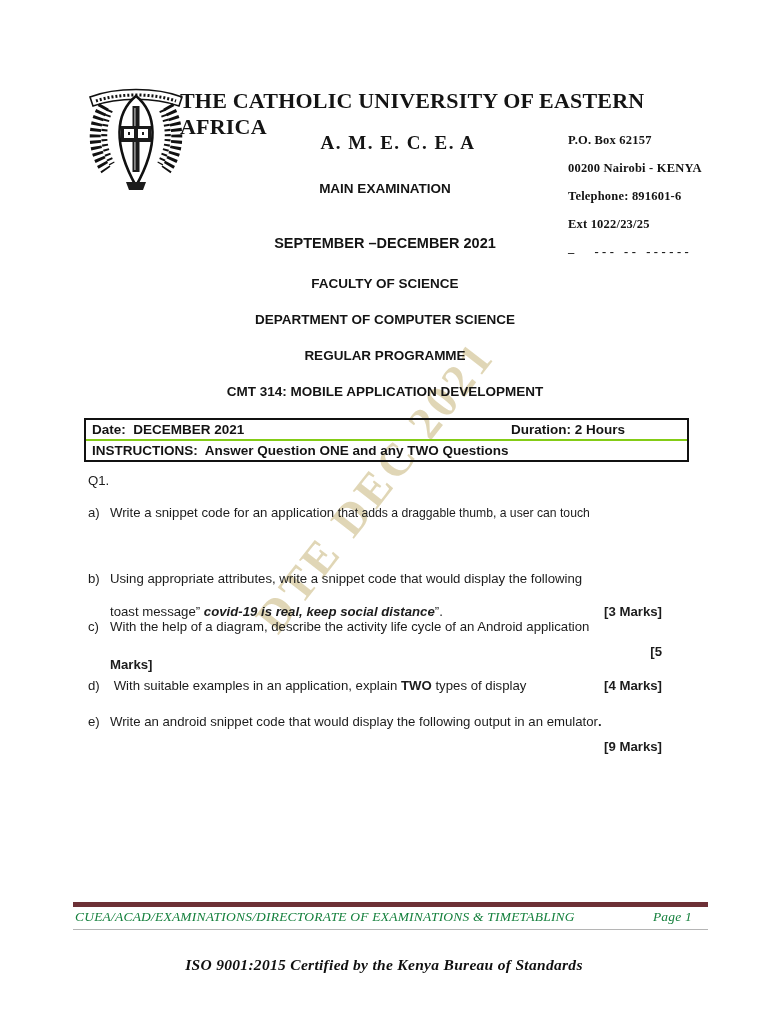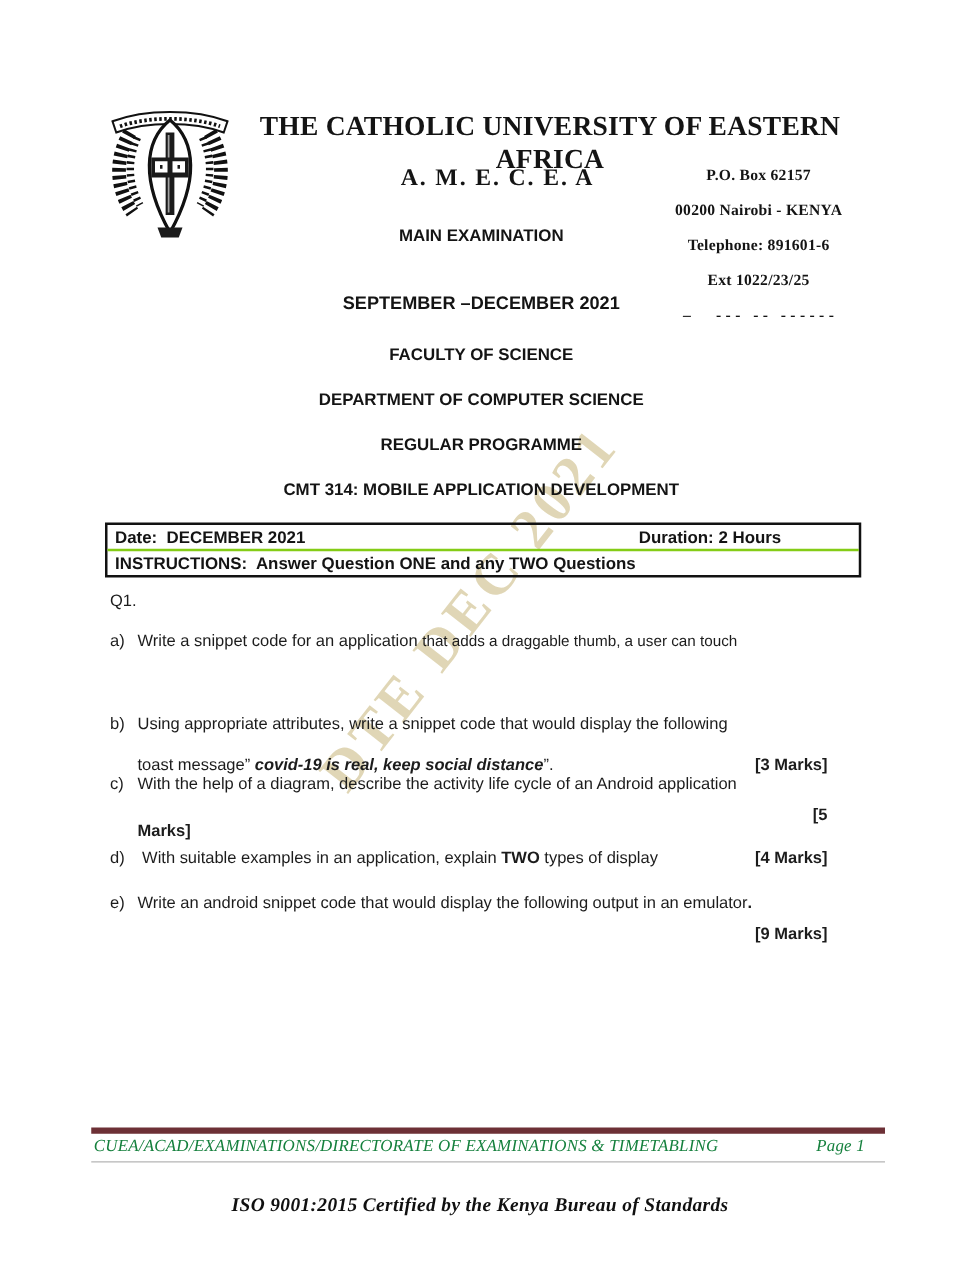--- a/index.html
+++ b/index.html
@@ -1,32 +1,32 @@
 <!DOCTYPE html>
 <html><head>
 <meta charset="utf-8">
 <style>
   html,body{margin:0;padding:0;background:#fff;}
   .page{position:relative;width:768px;height:1024px;background:#ffffff;
         font-family:"Liberation Sans",sans-serif;color:#141414;overflow:hidden;}
   .abs{position:absolute;z-index:1;}
-  .serifb{font-family:"Liberation Serif",serif;font-weight:bold;text-align:center;}
+  .serifb{font-family:"Liberation Serif",serif;font-weight:bold;}
   .pre{white-space:pre;}
   .nowrap{white-space:nowrap;}
 
   
   .watermark{position:absolute;left:175px;top:460px;width:400px;z-index:0;
     text-align:center;transform:rotate(-52deg);
     font-family:"Liberation Serif",serif;font-weight:bold;
     font-size:46px;letter-spacing:4px;color:#d9cda4;opacity:.8;}
 
   
   .uni-title{left:180px;top:88px;width:520px;font-size:22px;letter-spacing:.2px;}
   .amecea{left:98px;top:132px;width:600px;text-align:center;font-size:19px;letter-spacing:1.5px;}
-  .contact{left:540px;top:126px;font-size:12.5px;line-height:28px;letter-spacing:.2px;}
+  .contact{left:568px;top:126px;font-size:12.5px;line-height:28px;letter-spacing:.2px;}
   .h-sans{font-weight:bold;font-size:13.5px;text-align:center;left:85px;width:600px;}
   .main-exam{top:181px;}
   .period{top:235px;font-size:14.5px;}
   .faculty{top:276px;}
   .dept{top:312px;}
   .prog{top:348px;}
   .course{top:384px;}
 
   
   .info-table{left:84px;top:418px;width:601px;border:2px solid #111;font-weight:bold;font-size:13.5px;}

